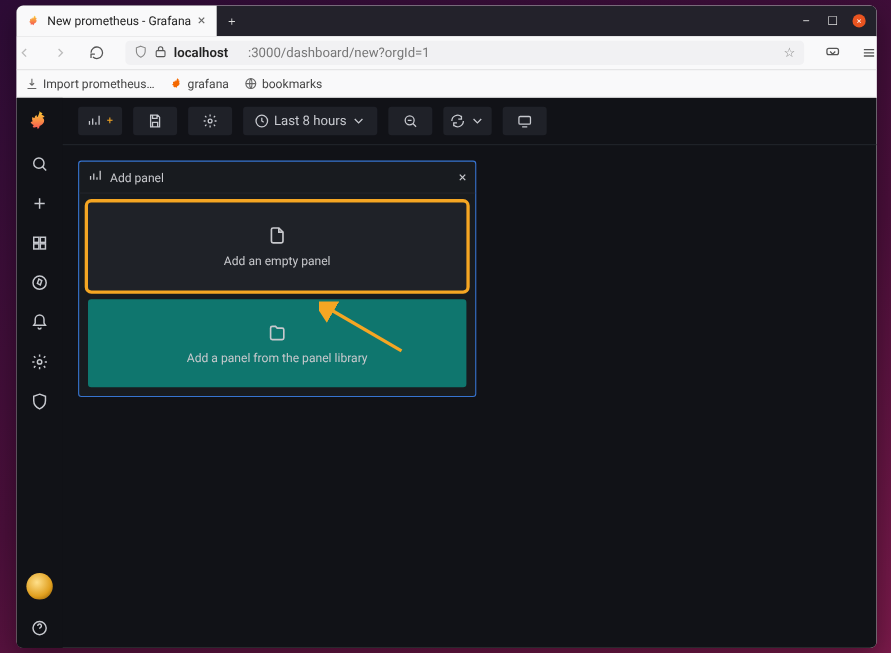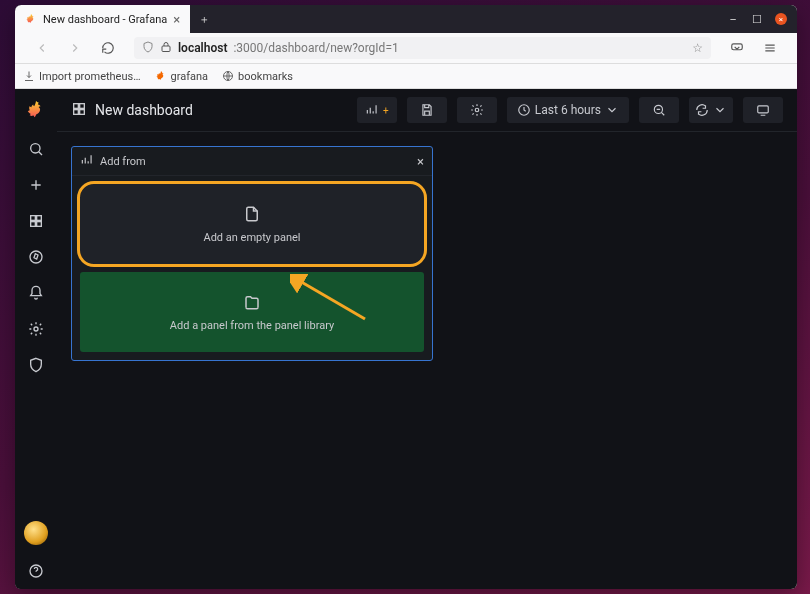--- a/index.html
+++ b/index.html
@@ -10,27 +10,27 @@
   .tab { background:#f9f9fa; color:#222; display:flex; align-items:center; gap:6px; padding:0 10px; max-width:180px; border-top-left-radius:6px; }
   .tab-favicon { width:12px; height:12px; color:#f46800; }
   .tab-title { white-space:nowrap; overflow:hidden; text-overflow:ellipsis; }
   .tab-close { color:#666; font-size:13px; line-height:1; }
   .newtab { width:28px; display:flex; align-items:center; justify-content:center; color:#ddd; }
   .tabbar-spacer { flex:1; }
   .win-btns { display:flex; align-items:center; gap:12px; padding:0 10px; }
   .win-btn { width:12px; height:12px; color:#ddd; display:flex; align-items:center; justify-content:center; }
   .win-close { background:#e95420; color:#fff; border-radius:50%; font-size:8px; }
   
-  .navbar { height:30px; background:#f9f9fa; border-bottom:1px solid #ddd; display:flex; align-items:center; padding:0 20px; gap:19px; color:#555; font-size:13px; }
+  .navbar { height:30px; background:#f9f9fa; border-bottom:1px solid #ddd; display:flex; align-items:center; padding:0 0; gap:19px; color:#555; font-size:13px; }
   .nav-icon { width:14px; height:14px; display:flex; align-items:center; justify-content:center; color:#555; }
   .nav-icon svg { width:14px; height:14px; }
   .nav-disabled { color:#bbb; }
   .addr { flex:1; height:22px; background:#f1f1f3; border-radius:4px; display:flex; align-items:center; gap:6px; padding:0 8px; font-size:12px; color:#333; }
   .addr .host { font-weight:600; color:#222; }
-  .addr .rest { color:#777; }
+  .addr .rest { color:#777;margin-left:12px; }
   .addr-star { color:#888; }
   
   .bmbar { height:24px; background:#f9f9fa; border-bottom:1px solid #ddd; display:flex; align-items:center; padding:0 8px; gap:14px; font-size:11px; color:#444; }
   .bm-item { display:flex; align-items:center; gap:4px; }
   .bm-item .ic { width:12px; height:12px; color:#666; }
   .bm-item.gf .ic { color:#f46800; }
   
   .page { flex:1; background:#111217; display:flex; position:relative; }
   
   .rail { width:42px; background:#111217; display:flex; flex-direction:column; align-items:center; padding-top:0; }
@@ -47,24 +47,24 @@
   .tb-btn { height:26px; min-width:28px; background:#1f2128; border-radius:3px; display:flex; align-items:center; justify-content:center; padding:0 6px; color:#c7c9cf; font-size:12px; gap:4px; }
   .tb-btn svg { width:14px; height:14px; }
   .content { flex:1; padding:14px; }
   
   .panel { width:360px; background:#181b1f; border:1px solid #3774d0; border-radius:3px; }
   .panel-head { height:28px; display:flex; align-items:center; padding:0 8px; color:#c8c9cd; font-size:11px; gap:6px; border-bottom:1px solid #22252b; }
   .panel-head .spacer { flex:1; }
   .panel-close { color:#c8c9cd; font-size:13px; }
   .panel-body { padding:8px; position:relative; }
   .grid2 { display:flex; gap:8px; }
-  .opt { flex:1; height:80px; background:#22252b; border-radius:14px; display:flex; flex-direction:column; align-items:center; justify-content:center; gap:8px; color:#c8c9cd; font-size:11px; }
+  .opt { flex:1; height:80px; background:#22252b; border-radius:3px; display:flex; flex-direction:column; align-items:center; justify-content:center; gap:8px; color:#c8c9cd; font-size:11px; }
   .opt svg { width:18px; height:18px; color:#c8c9cd; }
   .opt.sel { outline:3px solid #f5a623; outline-offset:0; background:#1f2228; }
-  .opt-wide { margin-top:8px; height:80px; background:#14532d; border-radius:3px; display:flex; flex-direction:column; align-items:center; justify-content:center; gap:8px; color:#c8c9cd; font-size:11px; }
+  .opt-wide { margin-top:8px; height:80px; background:#0f766e; border-radius:3px; display:flex; flex-direction:column; align-items:center; justify-content:center; gap:8px; color:#c8c9cd; font-size:11px; }
   .opt-wide svg { width:18px; height:18px; color:#c8c9cd; }
   
   .arrow { position:absolute; left:218px; top:98px; width:80px; height:50px; pointer-events:none; }
   
   .glogo-stop1 { stop-color:#fccf31 }
   .glogo-stop2 { stop-color:#f55555 }
 </style>
 </head>
 <body>
 
@@ -77,21 +77,21 @@
           <svg viewBox="0 0 24 24">
               <defs>
                 <linearGradient id="g1" x1="0" y1="0" x2="0" y2="1">
                   <stop class="glogo-stop1" offset="0"></stop>
                   <stop class="glogo-stop2" offset="1"></stop>
                 </linearGradient>
               </defs>
               <path fill="url(#g1)" d="M12 2c1 2 3 2 3 2-1 1-1 2-1 2 2 0 3 2 3 2-2 0-2 1-2 1 2 1 2 4 0 6-1 1-3 2-3 2s0 2-2 3c0-2-1-2-1-2-2 1-4-0-4-0 1-1 1-2 1-2-2-1-3-3-3-3 2 0 2-1 2-1-1-2 0-4 0-4 1 1 2 1 2 1 0-2 2-3 2-3 0 2 1 2 1 2 1-2 2-4 2-6z"></path>
             </svg>
         </span>
-        <span class="tab-title">New dashboard - Grafana</span>
+        <span class="tab-title">New prometheus - Grafana</span>
         <span class="tab-close">×</span>
       </div>
       <div class="newtab">＋</div>
       <div class="tabbar-spacer"></div>
       <div class="win-btns">
         <div class="win-btn">–</div>
         <div class="win-btn">☐</div>
         <div class="win-btn win-close">×</div>
       </div>
     </div>
@@ -220,29 +220,20 @@
         <div class="rail-item">
             <svg viewBox="0 0 24 24" fill="none" stroke="currentColor" stroke-width="2">
               <circle cx="12" cy="12" r="9"></circle>
               <path d="M9.5 9a2.5 2.5 0 1 1 3.5 2.3c-.8.4-1 1-1 1.7M12 17h.01"></path>
             </svg>
           </div>
       </div>
 
       <div class="main">
         <div class="topbar">
-          <div class="title">
-            <span><svg width="16" height="16" viewBox="0 0 24 24" fill="none" stroke="#c8c9cd" stroke-width="2">
-                  <rect x="4" y="4" width="7" height="7"></rect>
-                  <rect x="13" y="4" width="7" height="7"></rect>
-                  <rect x="4" y="13" width="7" height="7"></rect>
-                  <rect x="13" y="13" width="7" height="7"></rect>
-                </svg></span>
-            <span style="font-size:14px;color:#e5e6ea">New dashboard</span>
-          </div>
           <div class="tb-btn">
               <svg viewBox="0 0 24 24" fill="none" stroke="currentColor" stroke-width="2">
                 <path d="M4 18v-6M9 18V8m5 10v-4m5 4V4"></path>
               </svg>
               <span style="color:#f5a623;font-size:10px">+</span>
             </div>
           <div class="tb-btn">
               <svg viewBox="0 0 24 24" fill="none" stroke="currentColor" stroke-width="2">
                 <path d="M5 3h11l3 3v15H5zM8 3v5h7V3M8 21v-7h8v7"></path>
               </svg>
@@ -251,21 +242,21 @@
               <svg viewBox="0 0 24 24" fill="none" stroke="currentColor" stroke-width="2">
                 <circle cx="12" cy="12" r="3"></circle>
                 <path d="M12 2v3M12 19v3M4.2 4.2l2.1 2.1M17.7 17.7l2.1 2.1M2 12h3M19 12h3M4.2 19.8l2.1-2.1M17.7 6.3l2.1-2.1"></path>
               </svg>
             </div>
           <div class="tb-btn" style="padding:0 10px">
             <svg viewBox="0 0 24 24" fill="none" stroke="currentColor" stroke-width="2">
                 <circle cx="12" cy="12" r="9"></circle>
                 <path d="M12 7v5l3 2"></path>
               </svg>
-            <span>Last 6 hours</span>
+            <span>Last 8 hours</span>
             <svg viewBox="0 0 24 24" fill="none" stroke="currentColor" stroke-width="2" width="10" height="10">
                 <path d="M6 9l6 6 6-6"></path>
               </svg>
           </div>
           <div class="tb-btn">
               <svg viewBox="0 0 24 24" fill="none" stroke="currentColor" stroke-width="2">
                 <circle cx="11" cy="11" r="7"></circle>
                 <path d="M21 21l-5-5M8 11h6"></path>
               </svg>
             </div>
@@ -283,21 +274,21 @@
                 <path d="M8 21h8"></path>
               </svg>
             </div>
         </div>
         <div class="content">
           <div class="panel">
             <div class="panel-head">
               <span><svg width="14" height="14" viewBox="0 0 24 24" fill="none" stroke="#c8c9cd" stroke-width="2">
                     <path d="M4 18v-6M9 18V8m5 10v-4m5 4V4"></path>
                   </svg></span>
-              <span>Add from</span>
+              <span>Add panel</span>
               <span class="spacer"></span>
               <span class="panel-close">×</span>
             </div>
             <div class="panel-body">
               <div class="grid2">
                 <div class="opt sel">
                   <svg viewBox="0 0 24 24" fill="none" stroke="currentColor" stroke-width="2">
                       <path d="M14 3H7a2 2 0 0 0-2 2v14a2 2 0 0 0 2 2h10a2 2 0 0 0 2-2V8z"></path>
                       <path d="M14 3v5h5"></path>
                     </svg>

